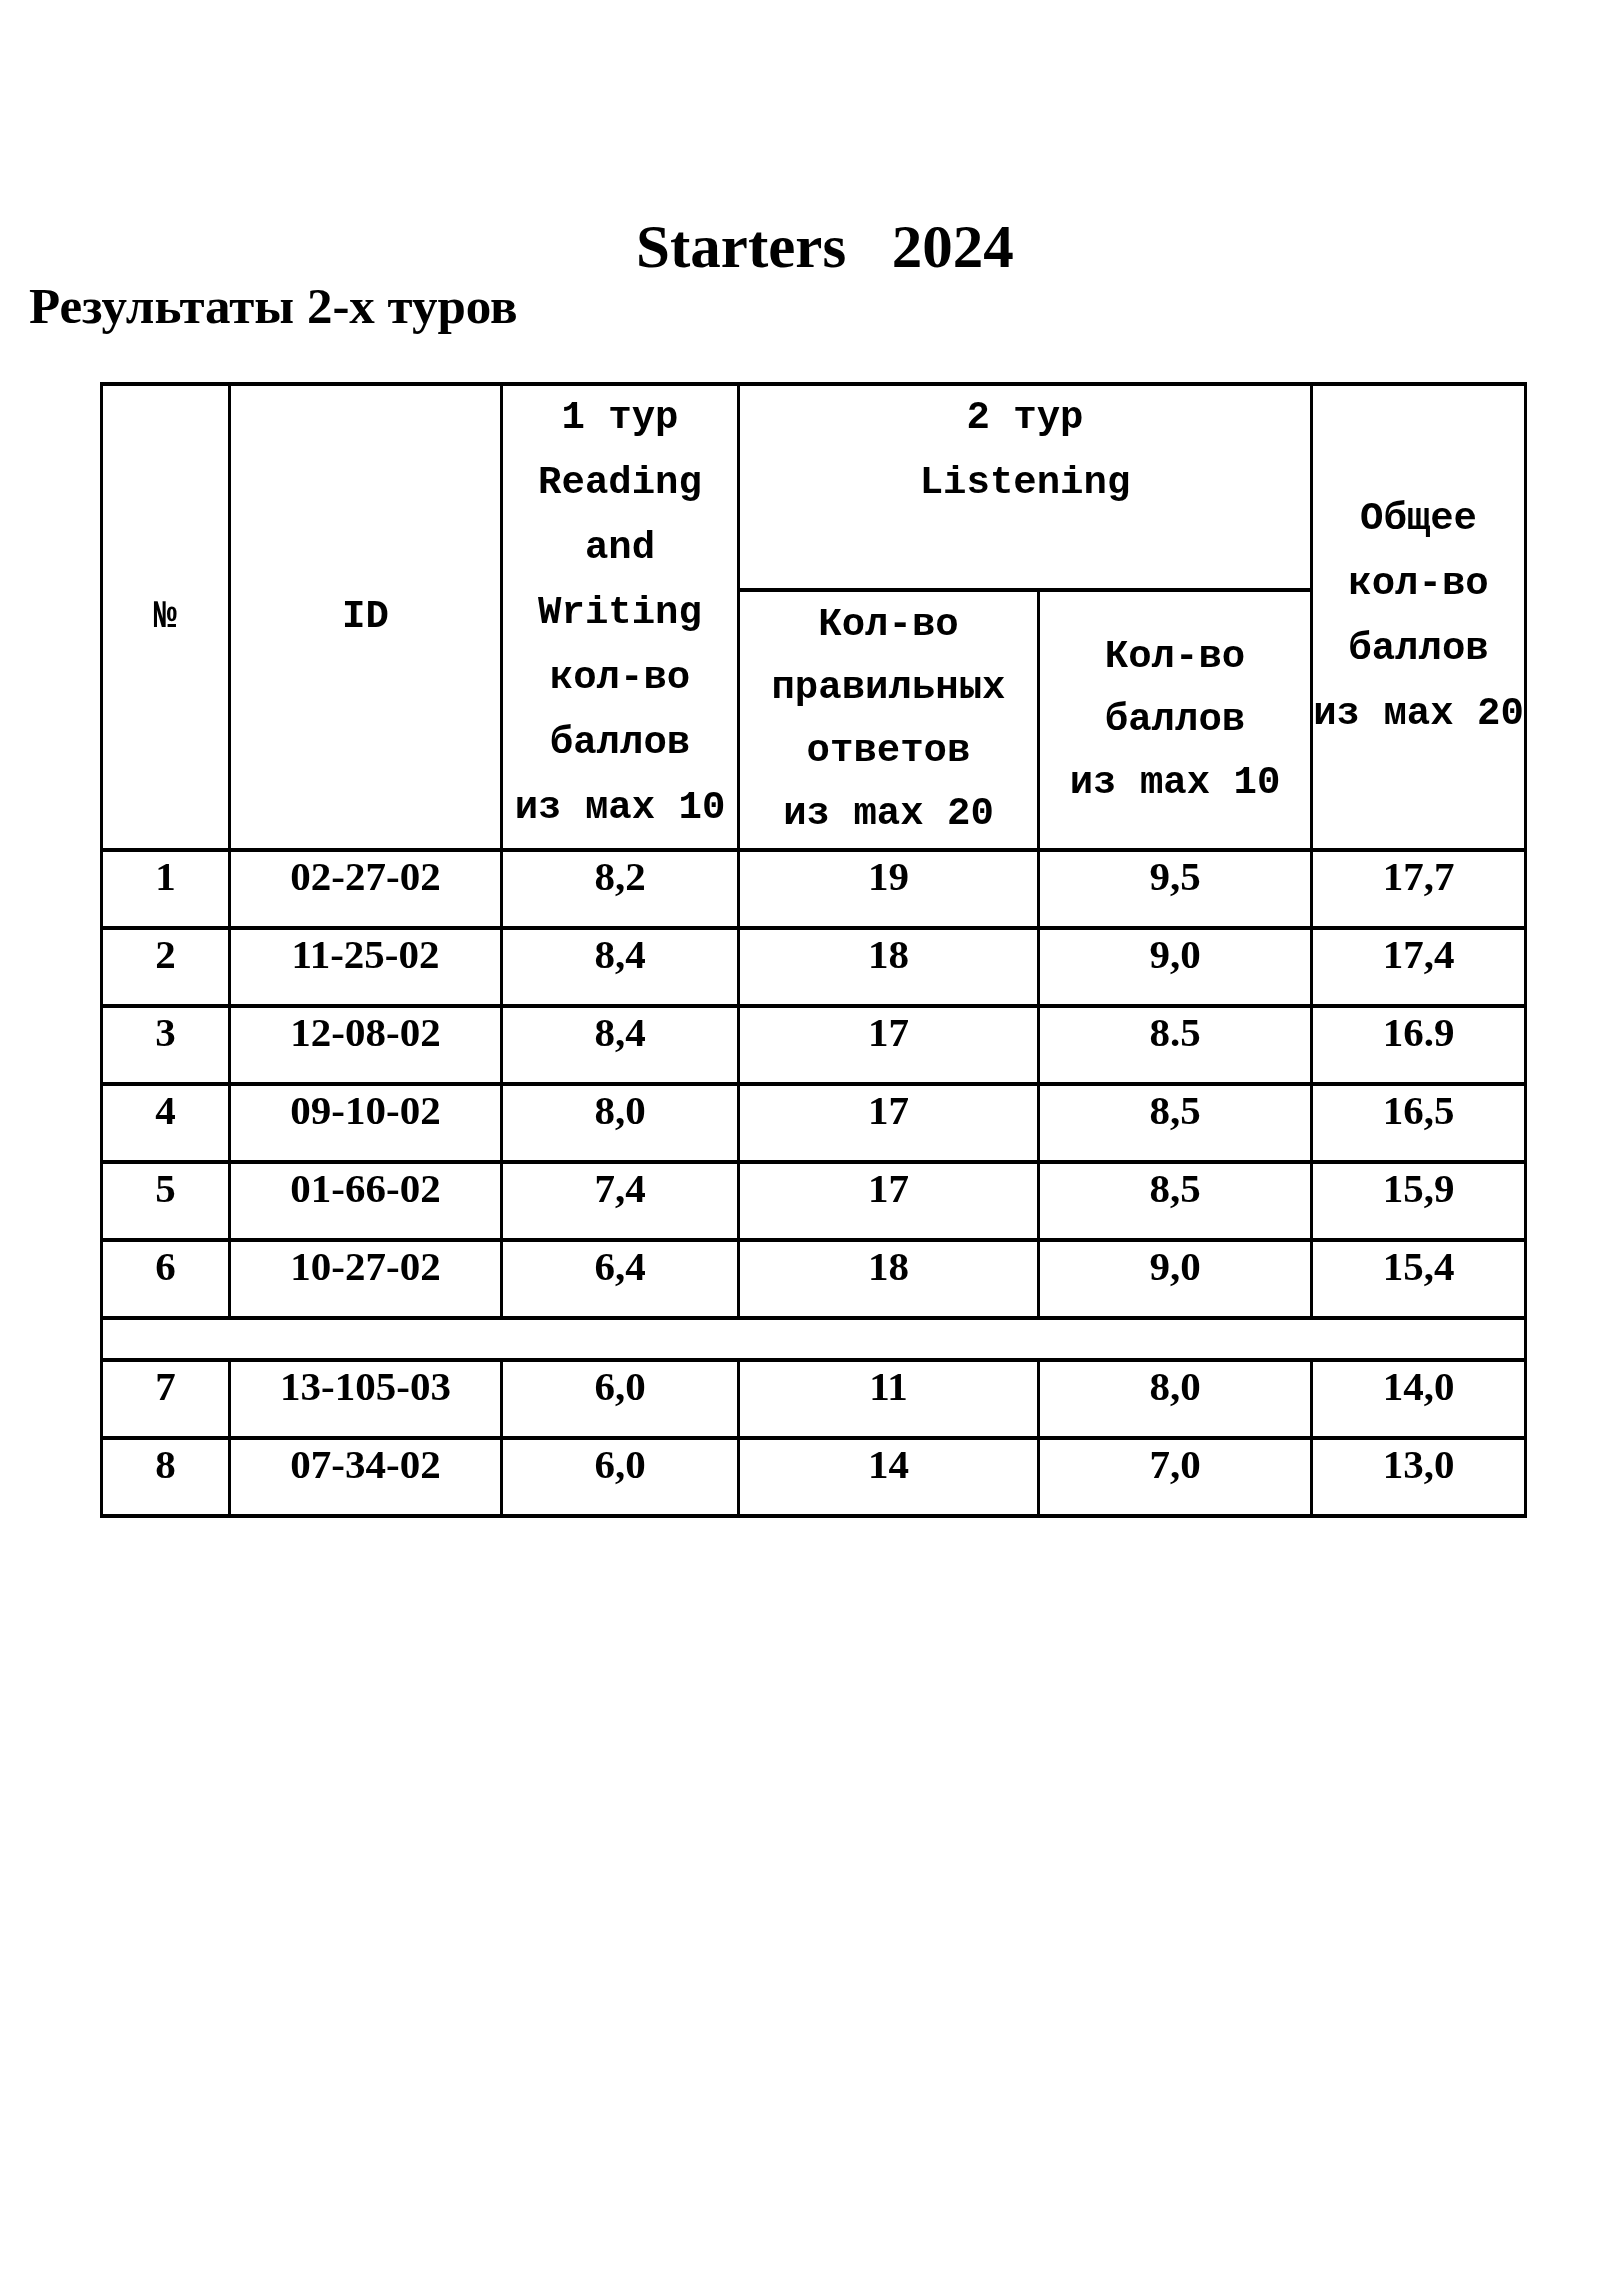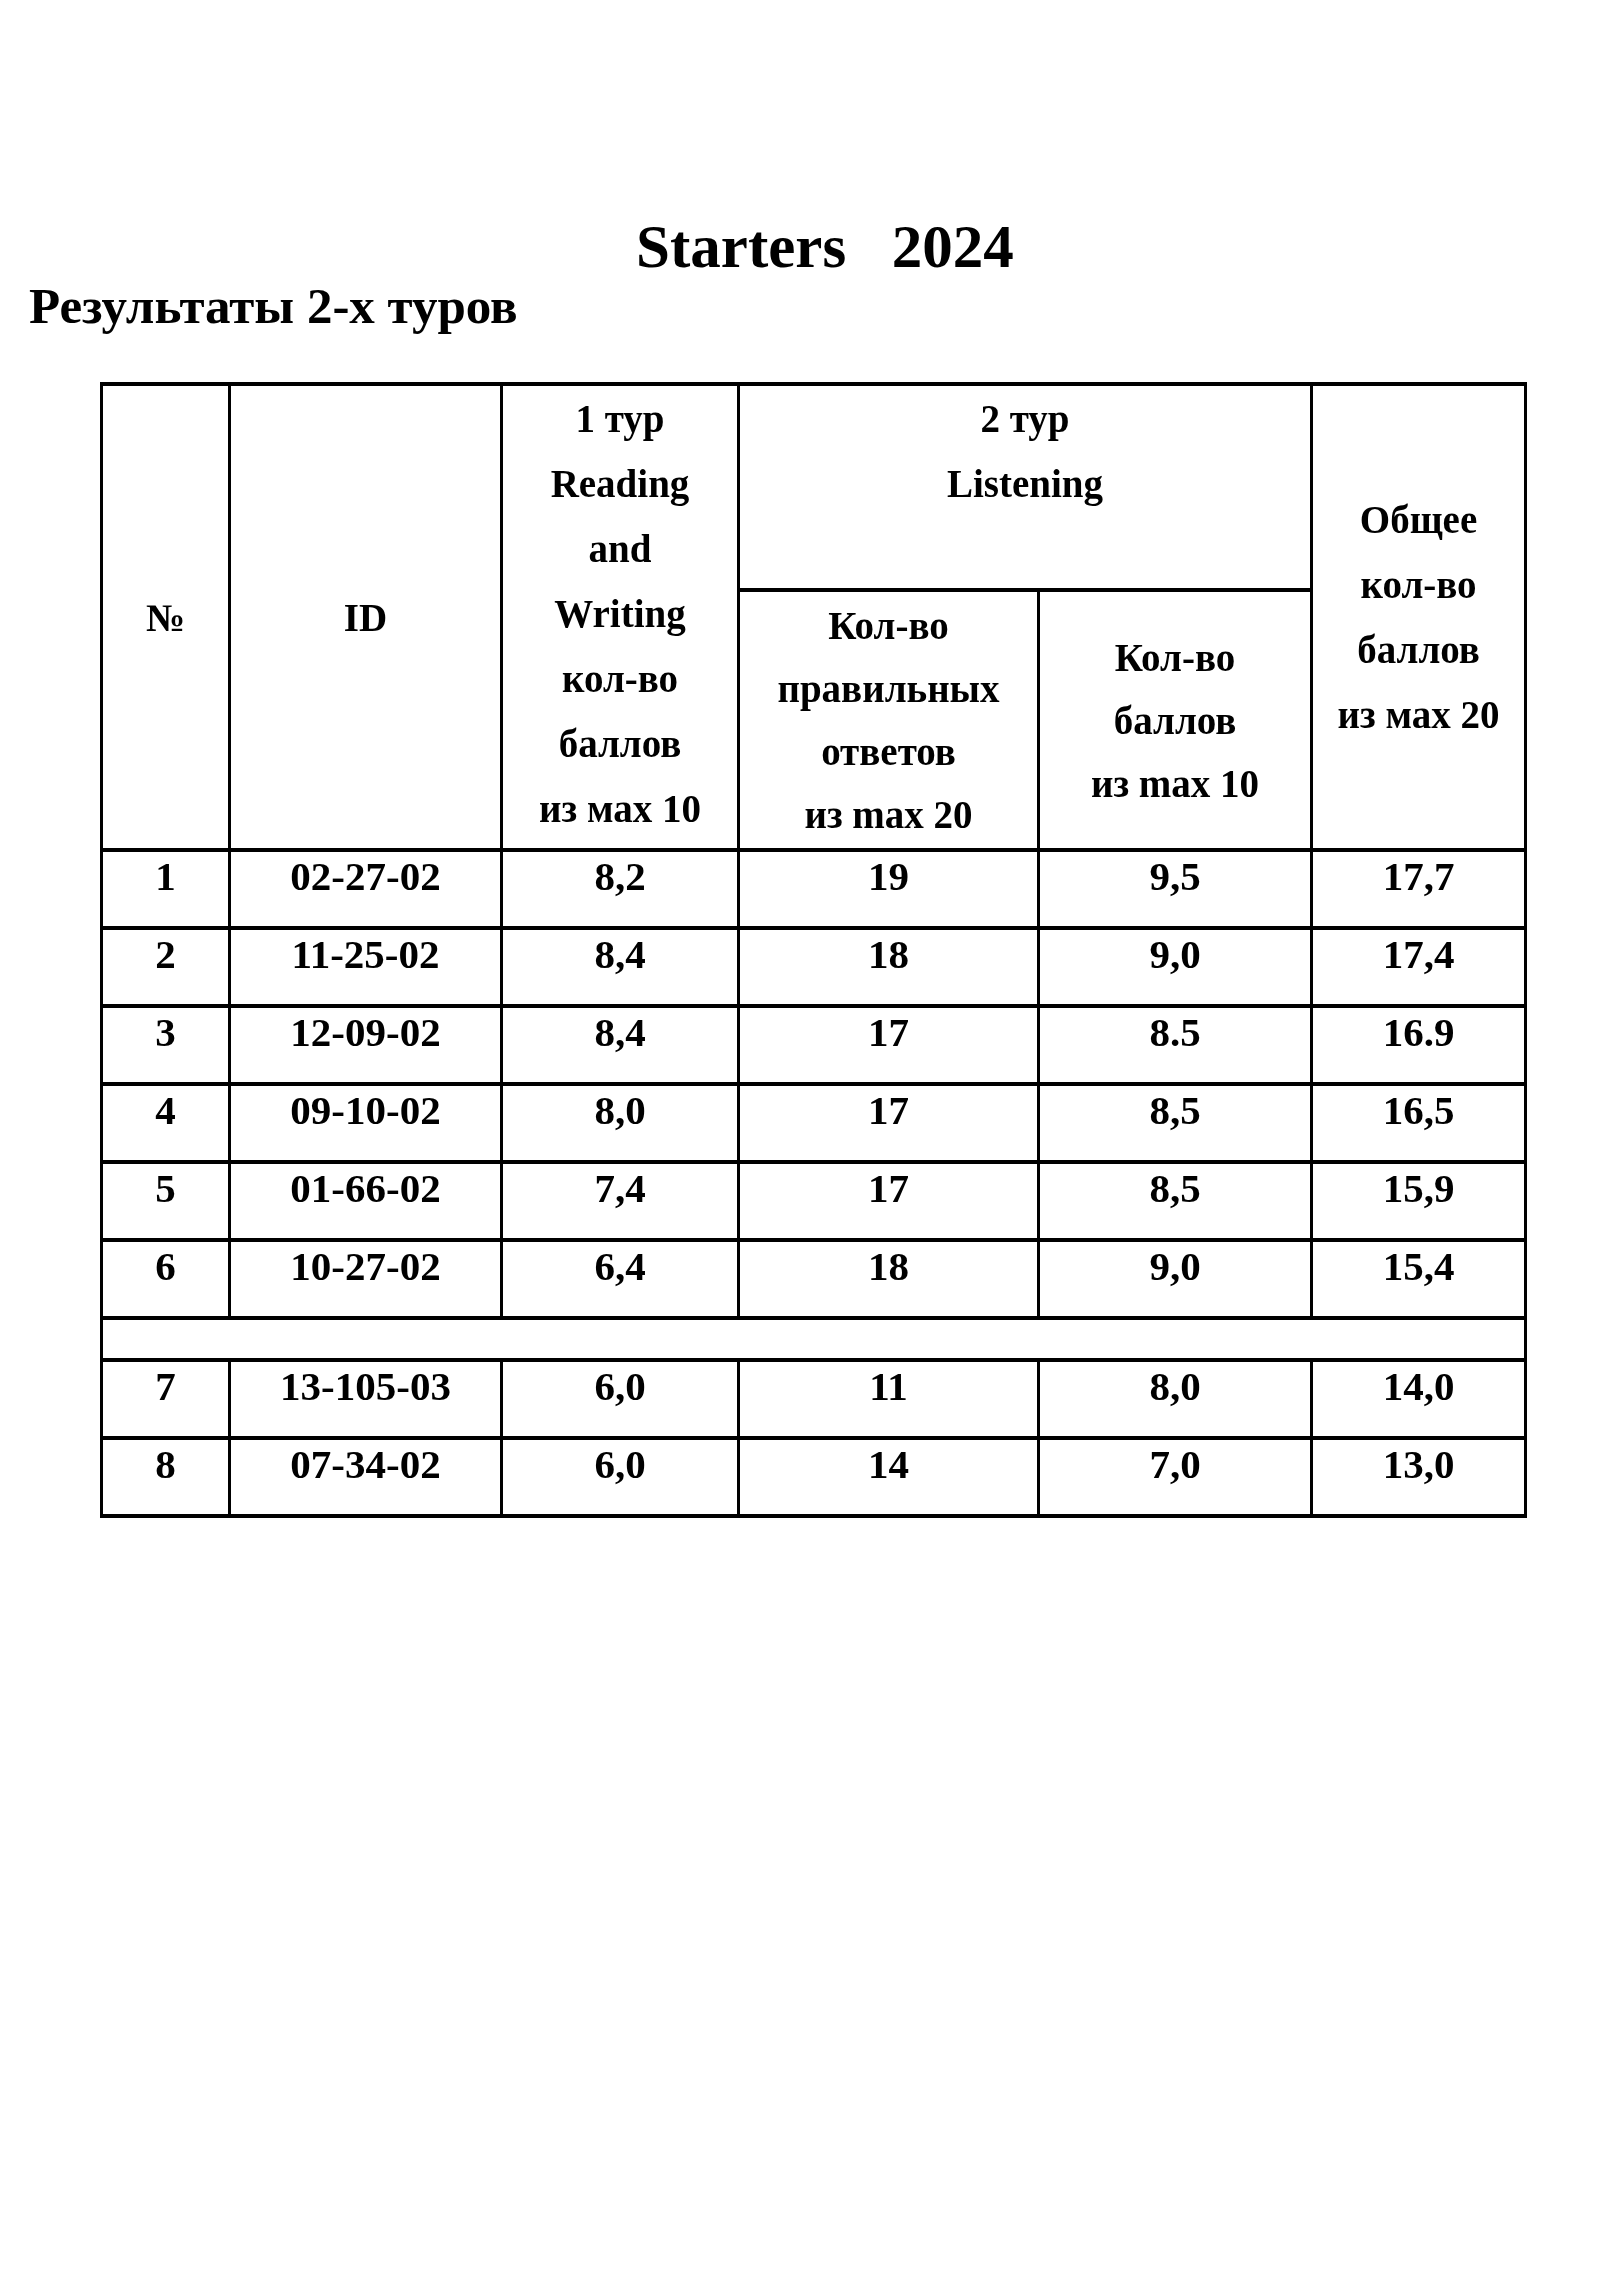--- a/index.html
+++ b/index.html
@@ -44,21 +44,21 @@
   table.results td, table.results th {
     border: 3.9px solid #000;
     border-top-width: 4.9px;
     border-bottom-width: 4.9px;
     text-align: center;
     padding: 0;
     overflow: hidden;
   }
   
   th.hdr {
-    font-family: Liberation Serif, serif;
+    font-family: Liberation Mono, monospace;
     font-weight: bold;
     font-size: 39px;
     line-height: 65px;
     white-space: pre-line;
     vertical-align: middle;
   }
   th.hdr-top { vertical-align: top; padding-top: 2px; }
   th.hdr-sub { line-height: 63px; }
   tr.hrow1 { height: 206px; }
   tr.hrow2 { height: 260px; }
@@ -129,21 +129,21 @@
     <tr class="drow">
       <td class="dcell">2</td>
       <td class="dcell">11-25-02</td>
       <td class="dcell">8,4</td>
       <td class="dcell">18</td>
       <td class="dcell">9,0</td>
       <td class="dcell">17,4</td>
     </tr>
     <tr class="drow">
       <td class="dcell">3</td>
-      <td class="dcell">12-09-02</td>
+      <td class="dcell">12-08-02</td>
       <td class="dcell">8,4</td>
       <td class="dcell">17</td>
       <td class="dcell">8.5</td>
       <td class="dcell">16.9</td>
     </tr>
     <tr class="drow">
       <td class="dcell">4</td>
       <td class="dcell">09-10-02</td>
       <td class="dcell">8,0</td>
       <td class="dcell">17</td>

